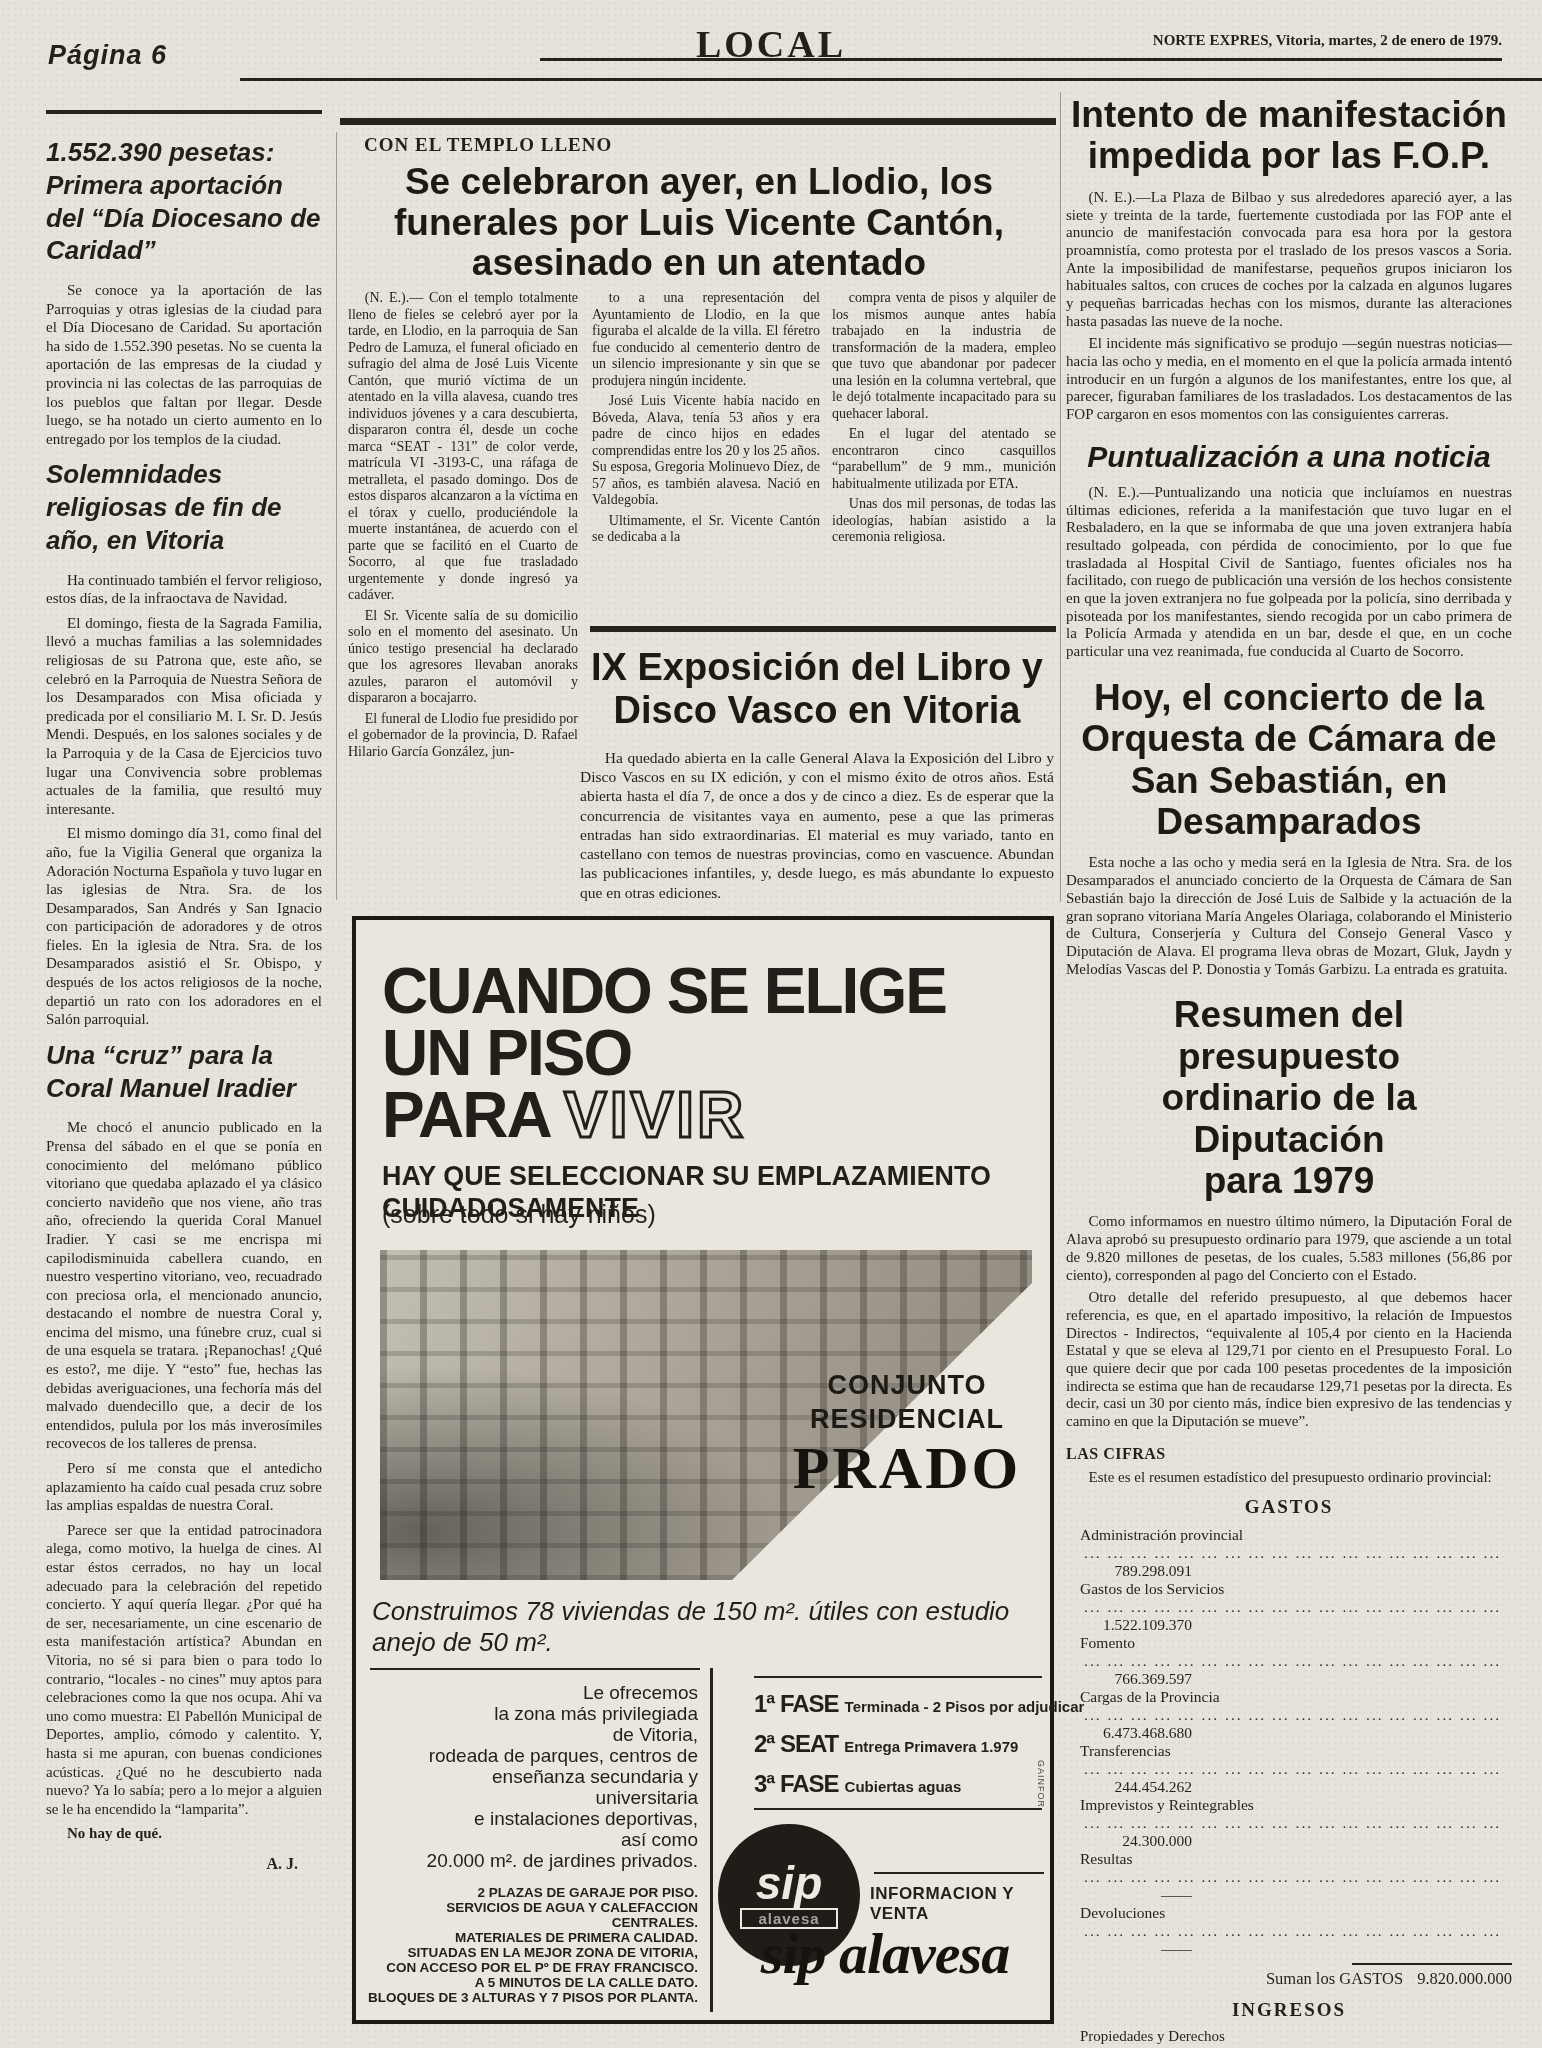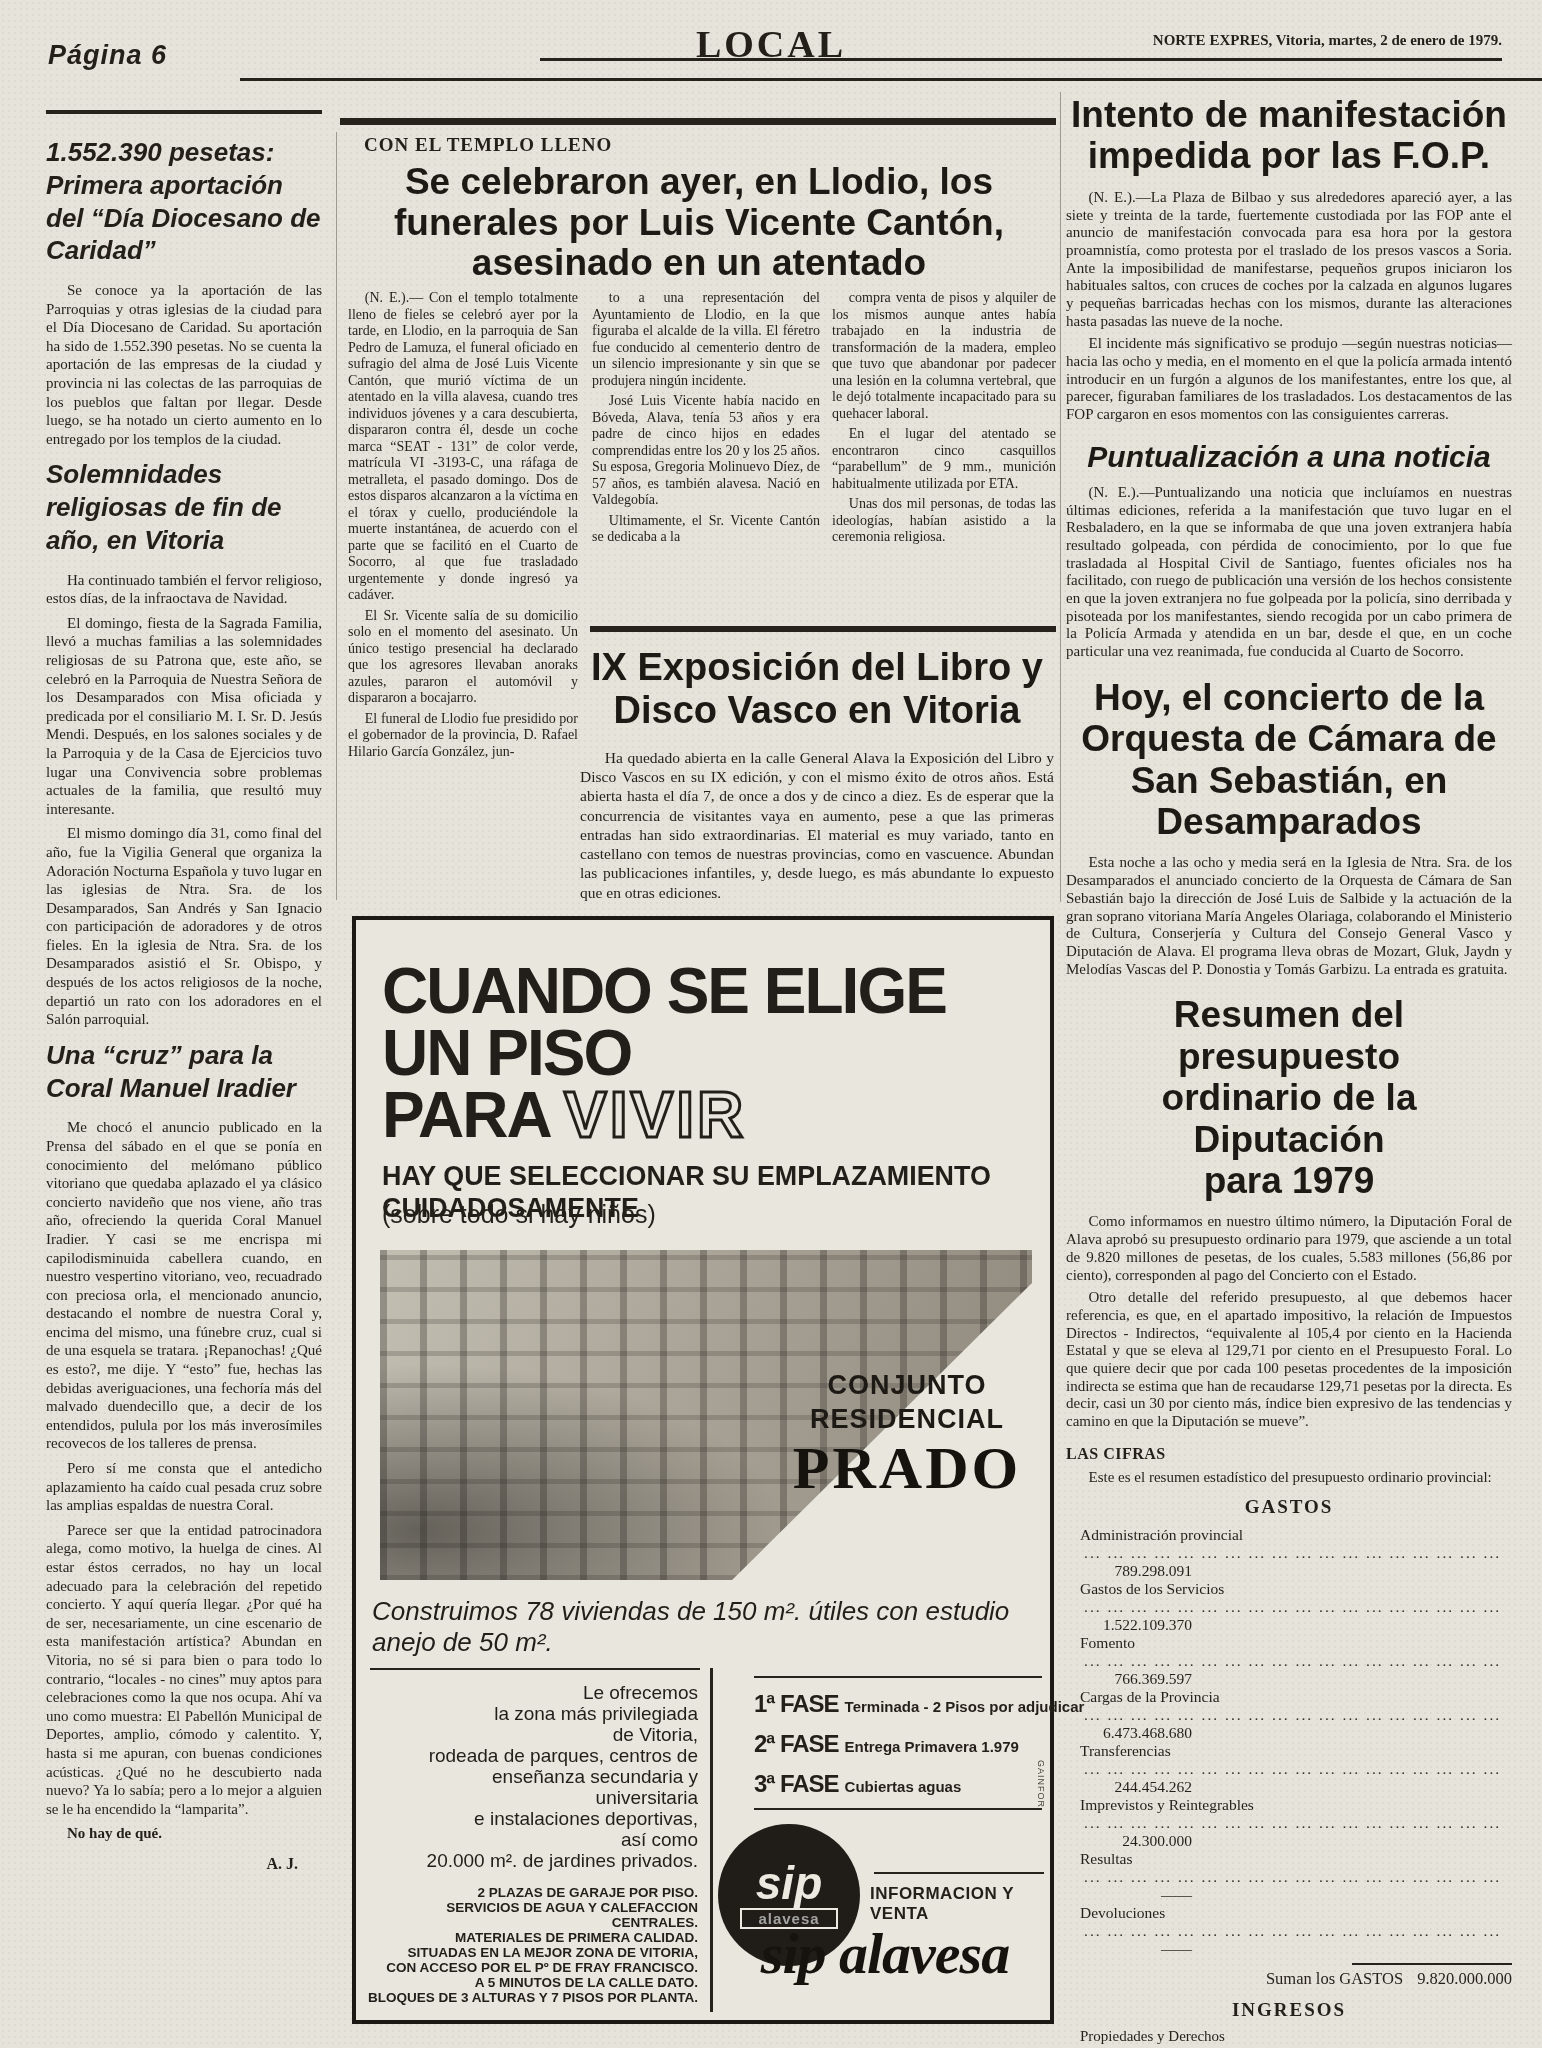--- a/index.html
+++ b/index.html
@@ -183,21 +183,21 @@
         <div>BLOQUES DE 3 ALTURAS Y 7 PISOS POR PLANTA.</div>
       </div>
     </div>
 
     <div class="abs bar" style="left:398px;top:756px;width:288px;height:2px;"></div>
     <div class="abs" style="left:398px;top:770px;">
       <div class="fase-row">
         <span class="fase-num">1ª FASE</span><span class="fase-txt">Terminada - 2 Pisos por adjudicar</span>
       </div>
       <div class="fase-row">
-        <span class="fase-num">2ª FASE</span><span class="fase-txt">Entrega Primavera 1.979</span>
+        <span class="fase-num">2ª SEAT</span><span class="fase-txt">Entrega Primavera 1.979</span>
       </div>
       <div class="fase-row">
         <span class="fase-num">3ª FASE</span><span class="fase-txt">Cubiertas aguas</span>
       </div>
     </div>
     <div class="abs bar" style="left:398px;top:888px;width:288px;height:2px;"></div>
 
     <div class="abs logo-circle" style="left:362px;top:904px;">
       <div class="logo-sip">sip</div>
       <div class="logo-alavesa">alavesa</div>

